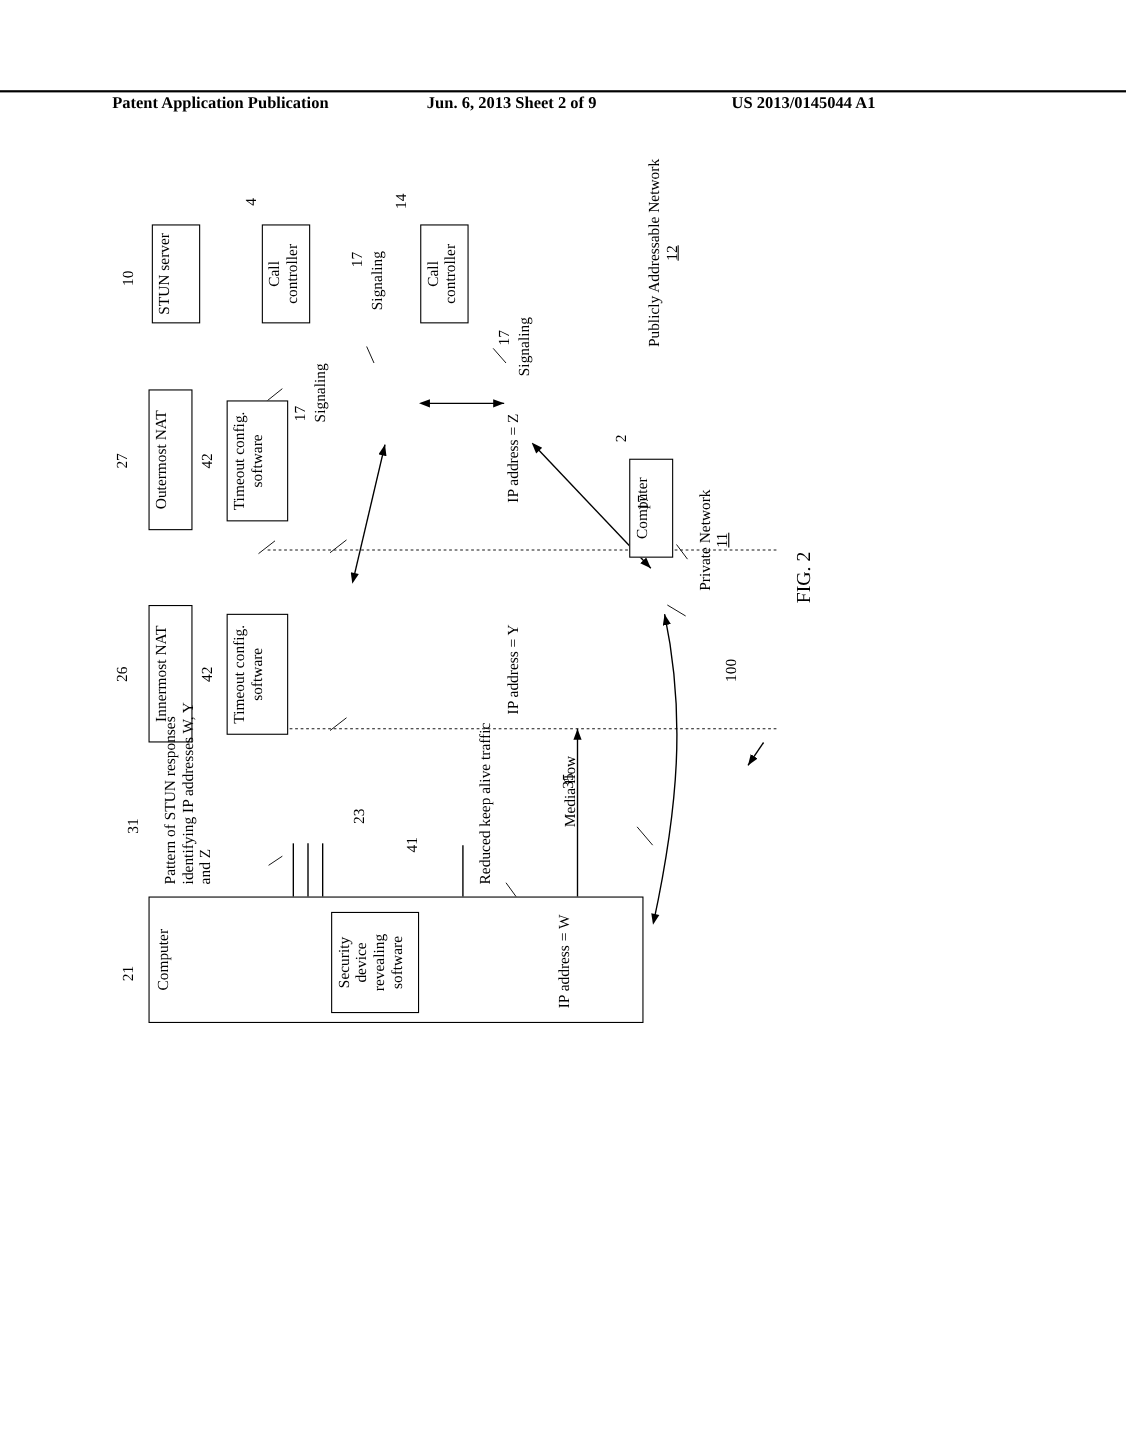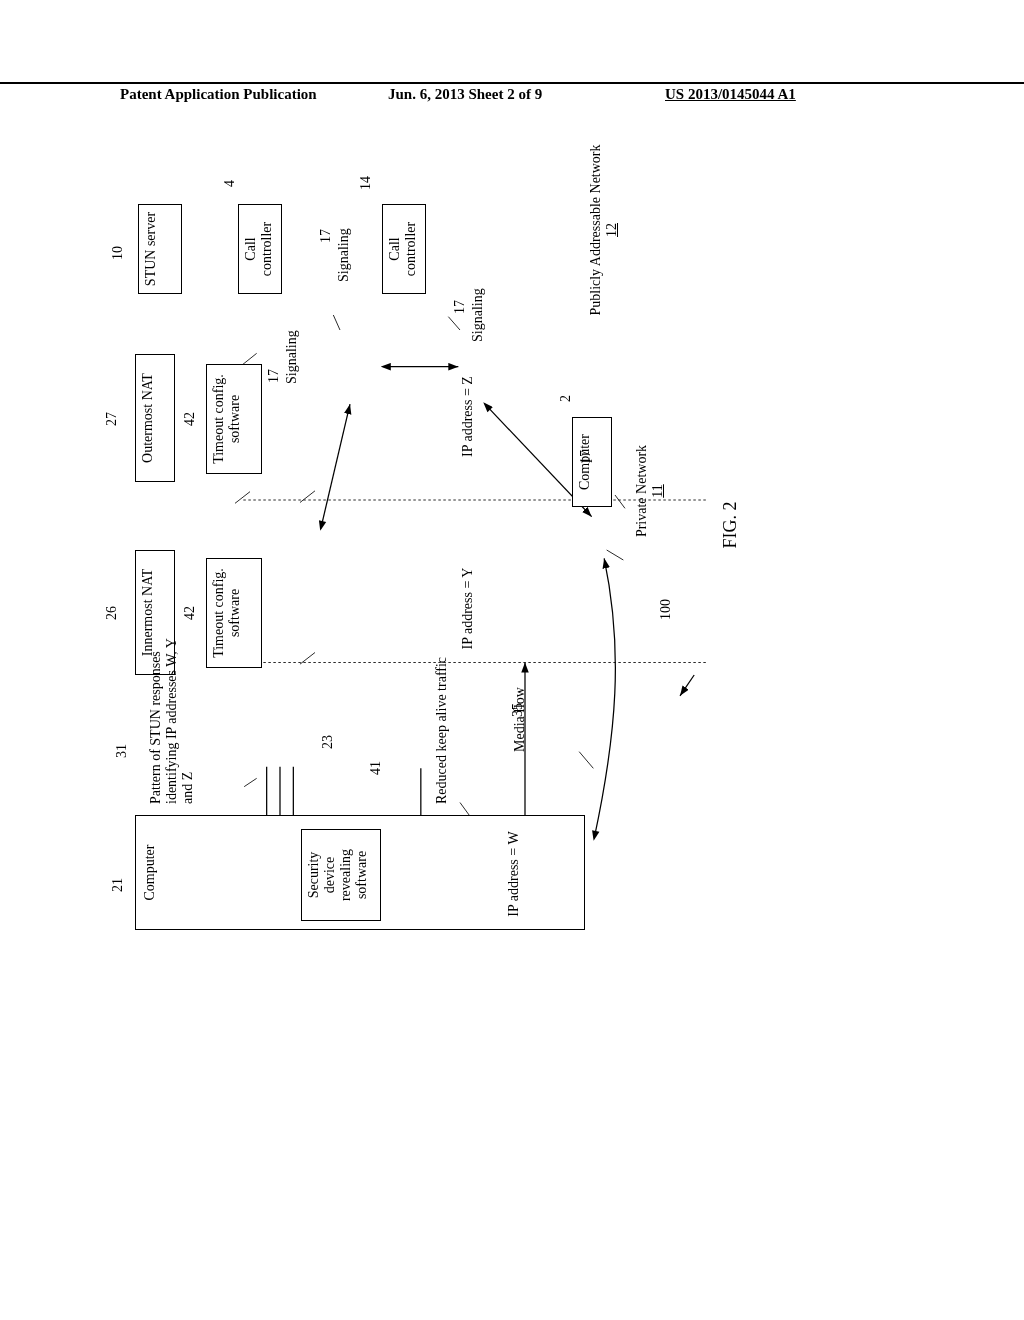--- a/index.html
+++ b/index.html
@@ -1,22 +1,22 @@
 <!DOCTYPE html>
 <html><head>
 <meta charset="utf-8">
 <style>
 * { box-sizing: border-box; margin: 0; padding: 0; }
 body { font-family: "Times New Roman", serif; background: #fff; width: 1024px; height: 1320px; position: relative; }
 .page { width: 1024px; height: 1320px; position: relative; }
 .hdr { position: absolute; top: 82px; left: 0; right: 0; height: 24px; border-top: 2px solid #000; }
 .hdr-txt { position: absolute; top: 86px; font-weight: bold; font-size: 15px; }
-.hdr-l { left: 120px; }
+.hdr-l { left: 102px; }
 .hdr-c { left: 388px; }
-.hdr-r { left: 665px; text-decoration: underline; }
+.hdr-r { left: 665px; }
 .figwrap { position: absolute; left: 150px; top: 180px; width: 700px; height: 840px; transform: rotate(-90deg); transform-origin: 50% 50%; }
 .box { position: absolute; border: 1.5px solid #000; background: #fff; text-align: center; font-size: 14px; line-height: 1.15; padding: 4px 6px; }
 .nobox { position: absolute; border: none; background: transparent; text-align: center; font-size: 14px; line-height: 1.15; }
 .ref { position: absolute; font-size: 14px; }
 .lblrow { position: absolute; font-size: 14px; text-align: left; }
 svg.lines { position: absolute; left: 0; top: 0; width: 100%; height: 100%; overflow: visible; }
 </style>
 </head>
 <body>
 <div class="page">

